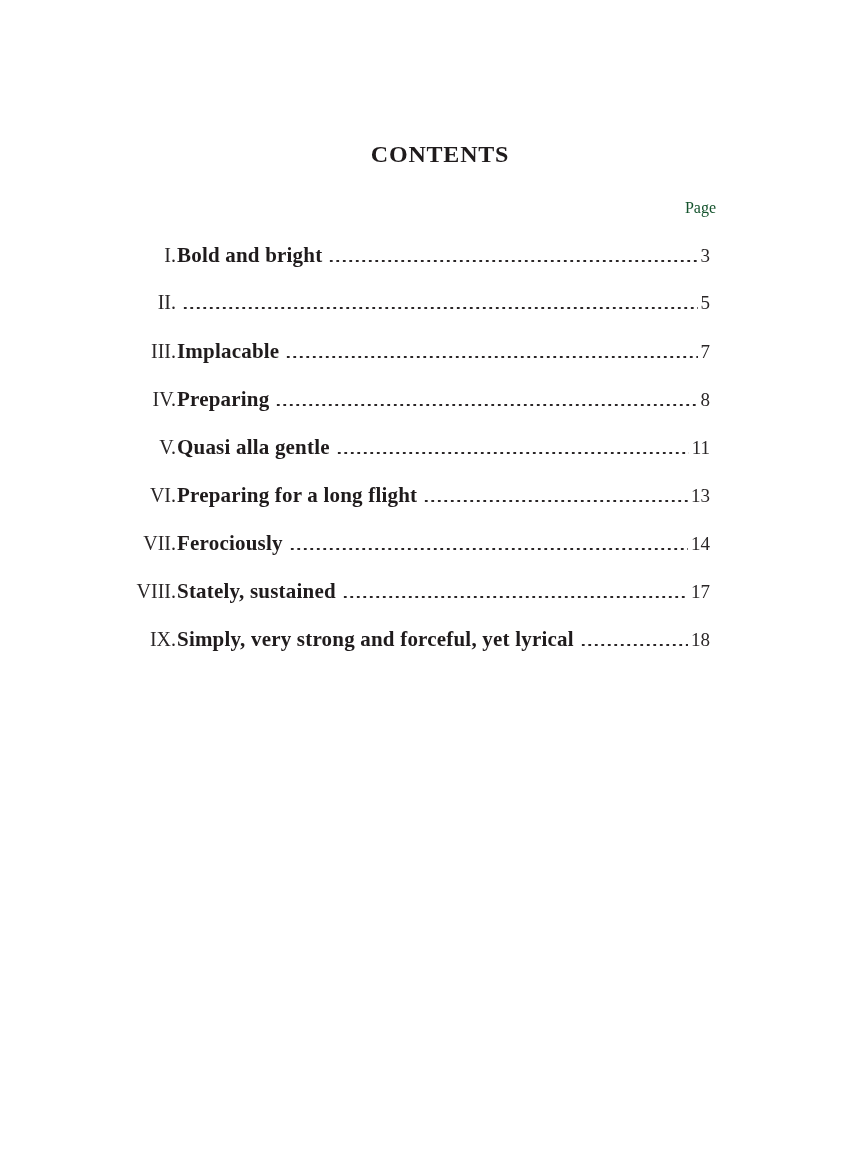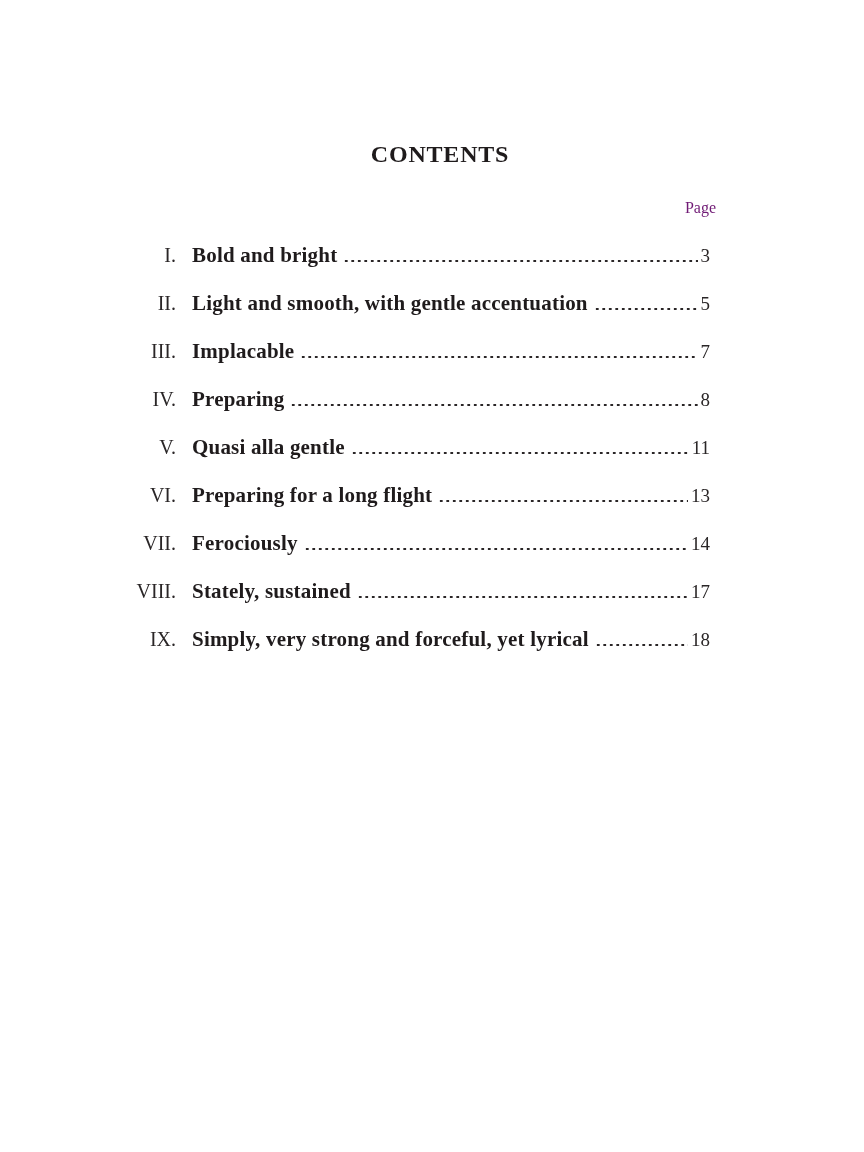--- a/index.html
+++ b/index.html
@@ -22,21 +22,21 @@
     font-size: 24px;
     font-weight: bold;
     letter-spacing: 0.8px;
     color: #1f1b1c;
   }
   .page-col-label {
     position: absolute;
     top: 199px;
     right: 148px;
     font-size: 16px;
-    color: #701a75;
+    color: #14532d;
   }
   .toc {
     position: absolute;
     top: 243px;
     left: 120px;
     width: 590px;
   }
   .toc-row {
     display: flex;
     align-items: baseline;
@@ -44,21 +44,21 @@
     white-space: nowrap;
   }
   .toc-numeral {
     flex: 0 0 56px;
     width: 56px;
     text-align: right;
     font-size: 20px;
     color: #2a2627;
   }
   .toc-title {
-    margin-left: 16px;
+    margin-left: 1px;
     font-size: 21px;
     font-weight: bold;
     color: #1f1b1c;
     letter-spacing: 0.2px;
   }
   .toc-leader {
     flex: 1 1 auto;
     height: 4px;
     margin: 0 3px 0 6px;
     background-image: radial-gradient(circle, #2a2627 1.1px, rgba(0,0,0,0) 1.5px);
@@ -85,21 +85,20 @@
 
     <div class="toc-row">
       <span class="toc-numeral">I.</span>
       <span class="toc-title">Bold and bright</span>
       <span class="toc-leader"></span>
       <span class="toc-page">3</span>
     </div>
 
     <div class="toc-row">
       <span class="toc-numeral">II.</span>
-      <span class="toc-title">Light and smooth, with gentle accentuation</span>
       <span class="toc-leader"></span>
       <span class="toc-page">5</span>
     </div>
 
     <div class="toc-row">
       <span class="toc-numeral">III.</span>
       <span class="toc-title">Implacable</span>
       <span class="toc-leader"></span>
       <span class="toc-page">7</span>
     </div>

